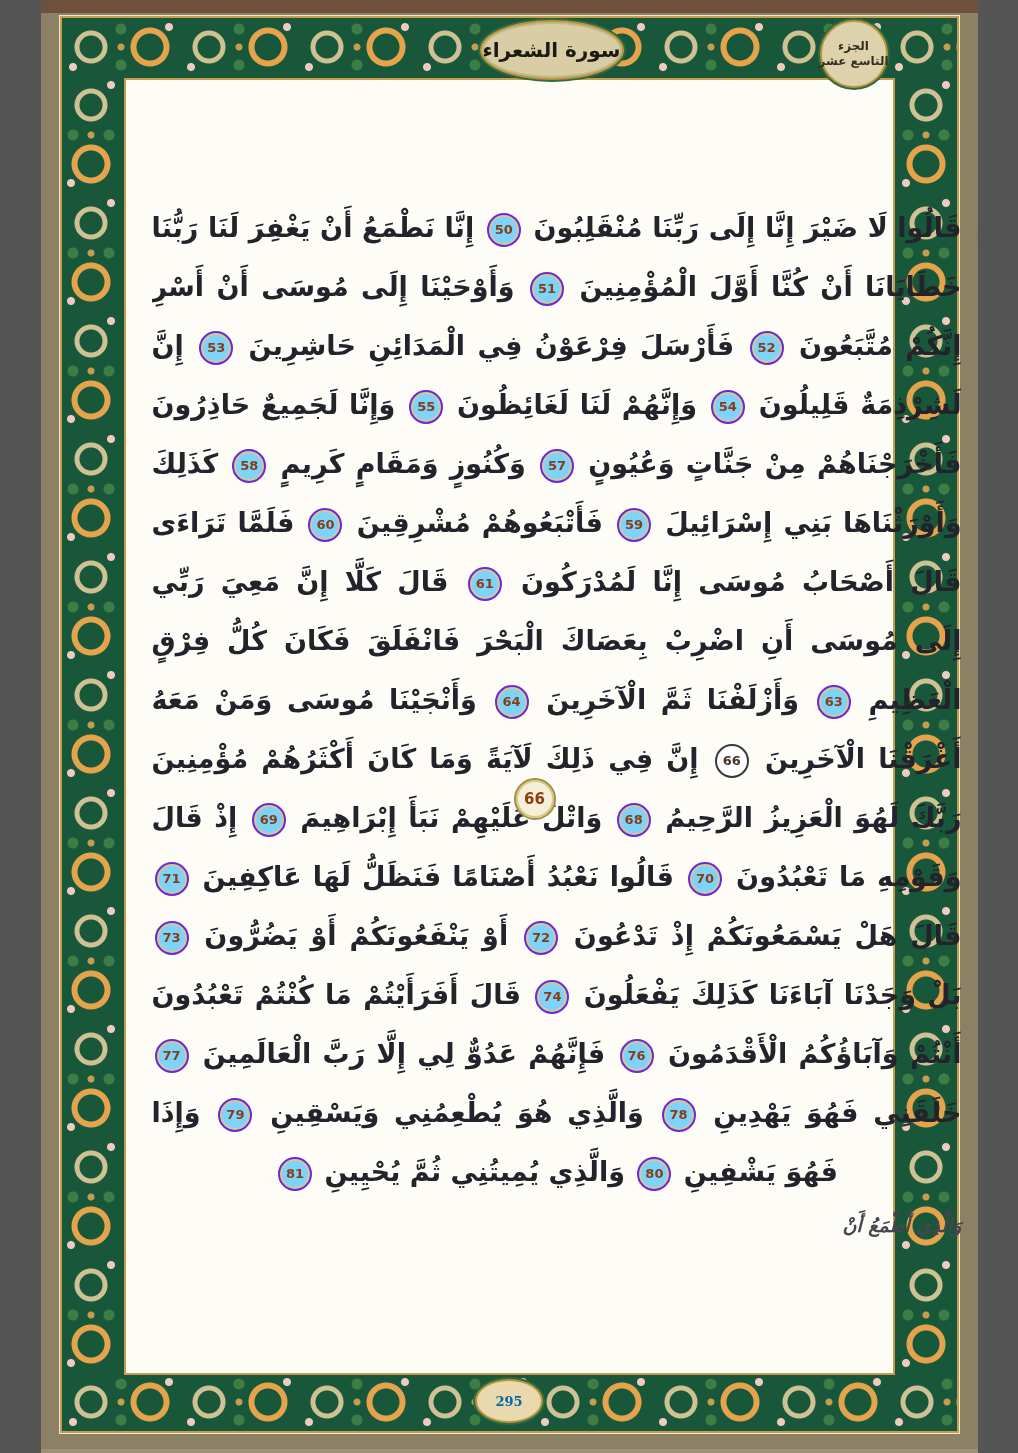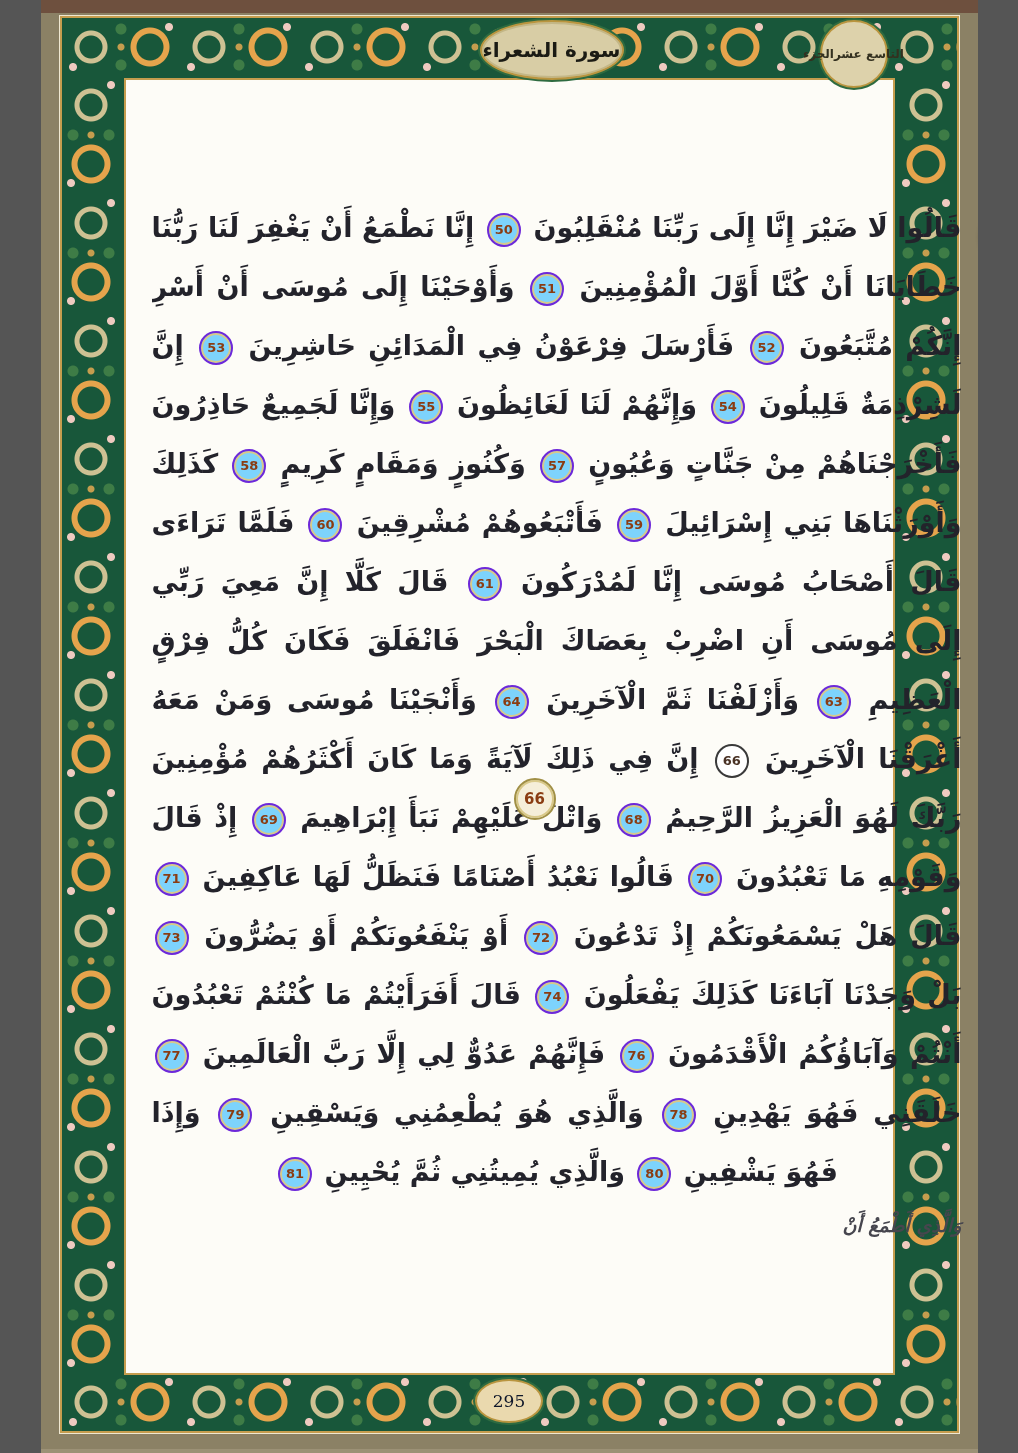--- a/index.html
+++ b/index.html
@@ -58,32 +58,32 @@
     position:absolute;left:418px;top:2px;width:140px;height:56px;
     background:#d8cda5;border:2px solid #b9953f;border-radius:50%;
     box-shadow:0 0 0 2px #2e6b40, inset 0 0 0 2px #c3b787;
     display:flex;align-items:center;justify-content:center;z-index:3;
   }
   .surah-cartouche span{font-size:20px;font-weight:bold;color:#1b1b14;}
   .juz-cartouche{
     position:absolute;left:758px;top:2px;width:64px;height:64px;
     background:#ddd2ab;border:2px solid #b9953f;border-radius:50%;
     box-shadow:0 0 0 2px #2e6b40;
-    display:flex;flex-direction:row;align-items:center;justify-content:center;z-index:3;
+    display:flex;flex-direction:column;align-items:center;justify-content:center;z-index:3;
   }
   .juz-cartouche span{font-size:12px;line-height:1.25;color:#33301f;font-weight:bold;white-space:nowrap;}
 
   
   .pagenum-cartouche{
     position:absolute;left:50%;bottom:8px;transform:translateX(-50%);
     width:64px;height:40px;background:#ead9ae;border:2px solid #b9953f;border-radius:50%;
     box-shadow:0 0 0 2px #2e6b40;
     display:flex;align-items:center;justify-content:center;z-index:3;
   }
-  .pagenum-cartouche span{font-family:"DejaVu Serif",serif;font-size:17px;font-weight:normal;color:#0f172a;}
+  .pagenum-cartouche span{font-family:"DejaVu Serif",serif;font-size:13px;font-weight:bold;color:#0369a1;}
 
   
   .rub-marker{
     position:absolute;left:939px;top:202px;width:68px;height:68px;border-radius:50%;
     background:#ffffff;box-shadow:0 1px 4px rgba(0,0,0,.35);z-index:4;
   }
   .rub-crescent{
     position:absolute;inset:8px;border-radius:50%;
     border:8px solid #e8862c;border-top-color:transparent;border-right-color:transparent;
     transform:rotate(8deg);

